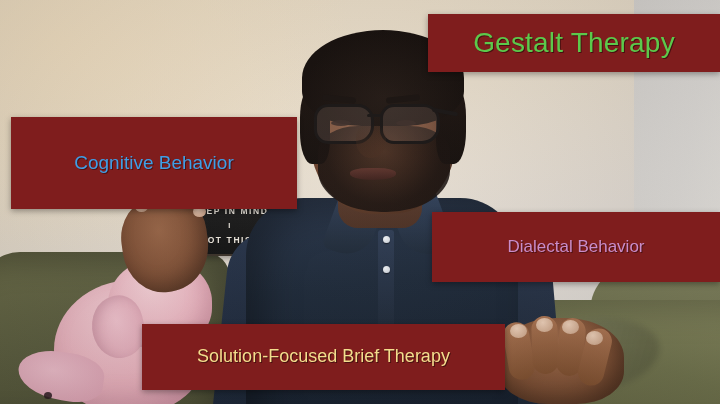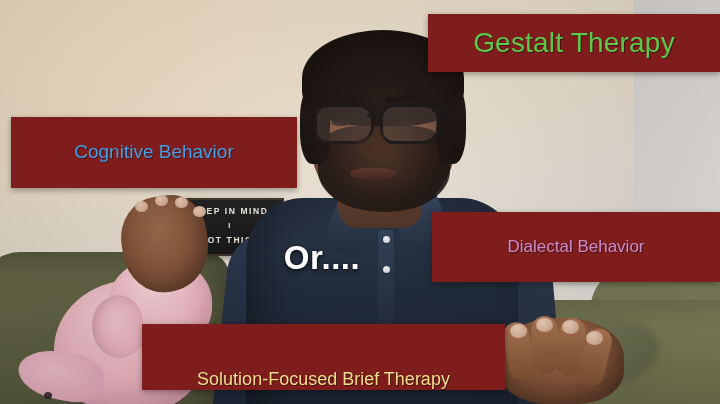--- a/index.html
+++ b/index.html
@@ -291,37 +291,36 @@
   .caption span{display:block;width:100%;}
 
   #cap-gestalt{
     left:428px;top:14px;width:292px;height:58px;
     color:#5cc94b;
     font-size:28px;
     letter-spacing:.2px;
     text-shadow:1px 1px 0 rgba(0,0,0,.45);
   }
   #cap-cbt{
-    left:11px;top:117px;width:286px;height:71px;
+    left:11px;top:117px;width:286px;height:92px;
     color:#3f9ee6;
     font-size:19px;
     text-shadow:1px 1px 0 rgba(0,0,0,.4);
   }
   #cap-dbt{
     left:432px;top:212px;width:288px;height:70px;
     color:#c98cc9;
     font-size:17px;
     text-shadow:1px 1px 0 rgba(0,0,0,.4);
   }
   #cap-sfbt{
     left:142px;top:324px;width:363px;height:66px;
     color:#f3dd8d;
     font-size:18px;
     text-shadow:1px 1px 0 rgba(0,0,0,.45);
-    align-items:flex-end;
   }
   #cap-or{
     position:absolute;
     left:262px;top:236px;width:120px;height:44px;
     display:flex;align-items:center;justify-content:center;
     color:#ffffff;
     font-size:33px;
     font-weight:700;
     letter-spacing:.5px;
     text-shadow:0 2px 5px rgba(0,0,0,.65), 0 0 2px rgba(0,0,0,.55);
@@ -419,17 +418,14 @@
       <span>Dialectal Behavior</span>
     </div>
   </div>
 
   <div class="caption" id="cap-sfbt">
     <div>
       <span>Solution-Focused Brief Therapy</span>
     </div>
   </div>
 
-  <div id="cap-or">
-    <span>Or....</span>
-  </div>
 
 </div>
 
 </body></html>

